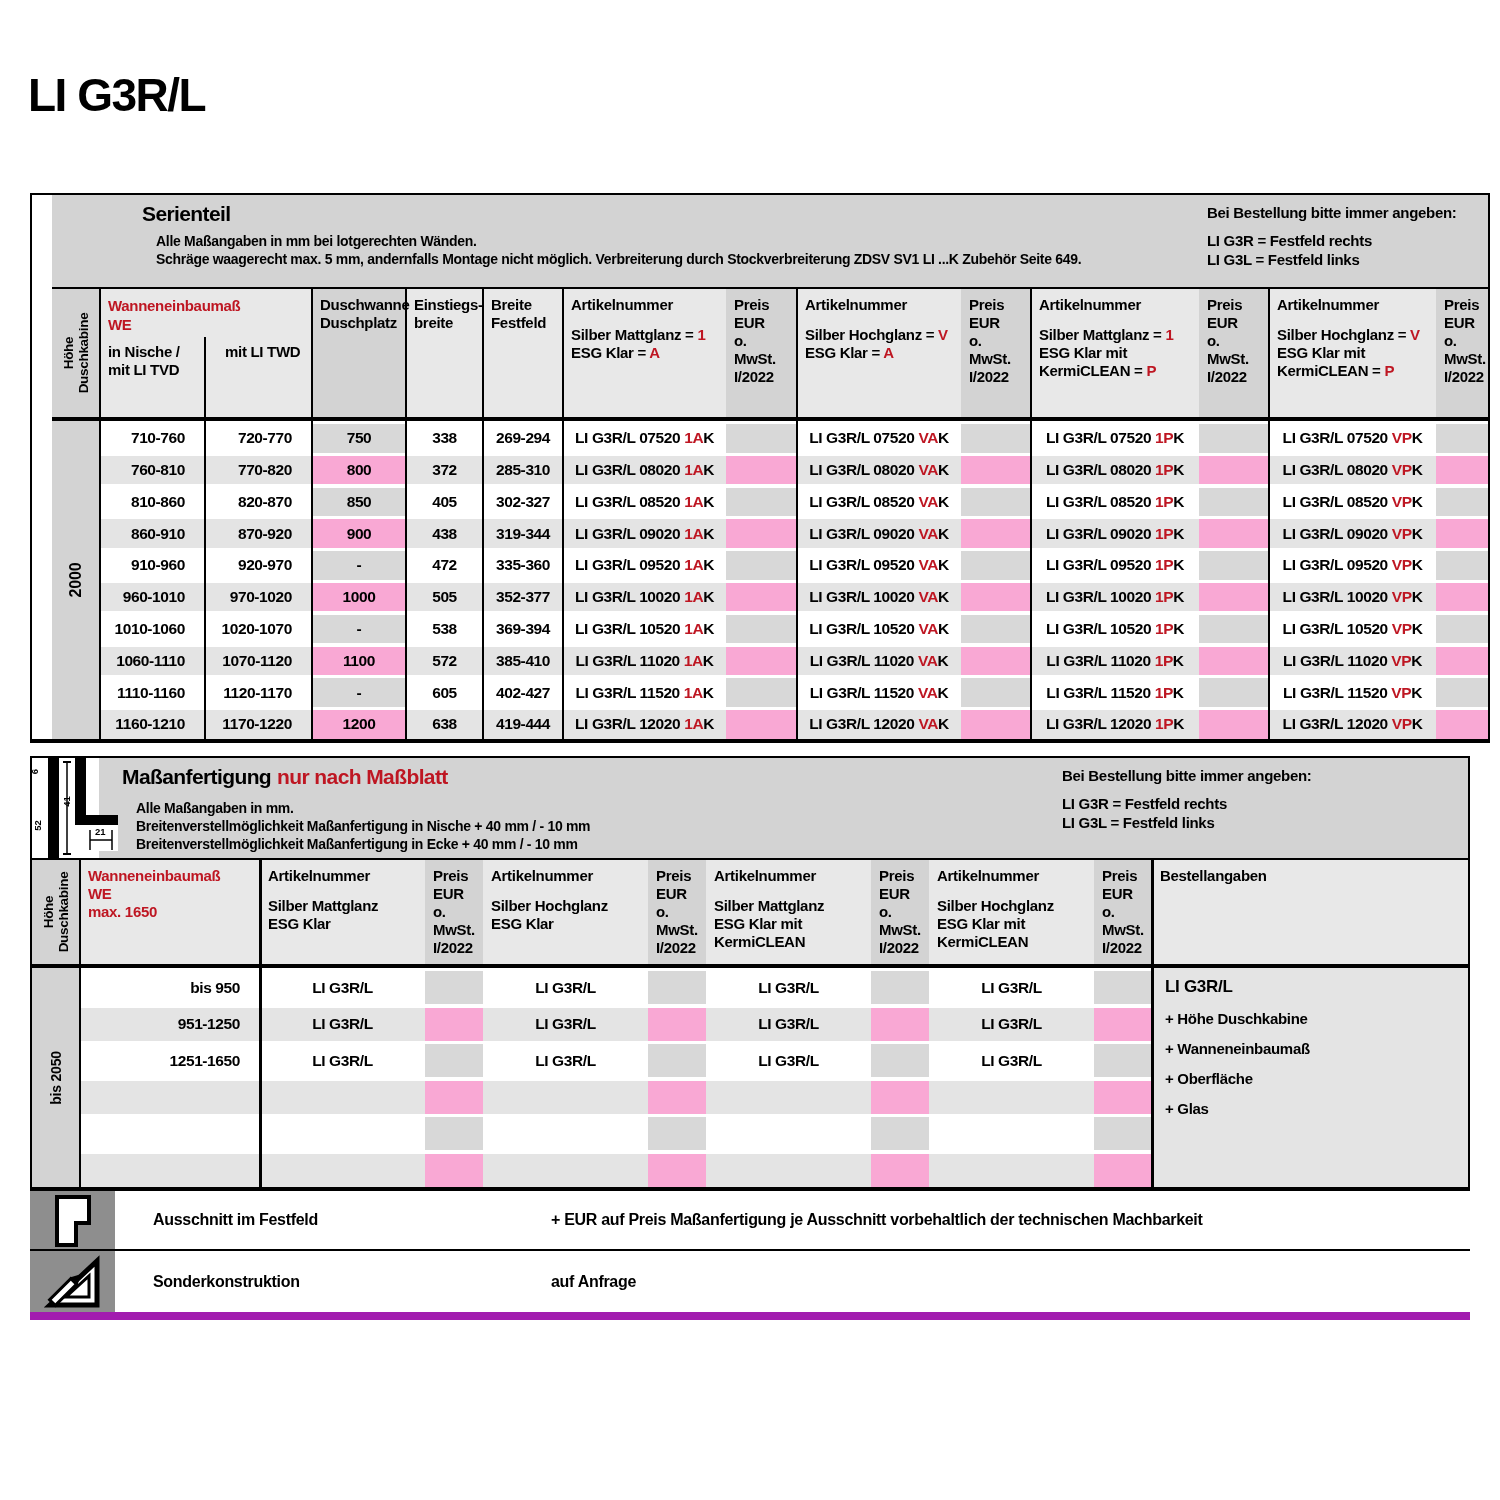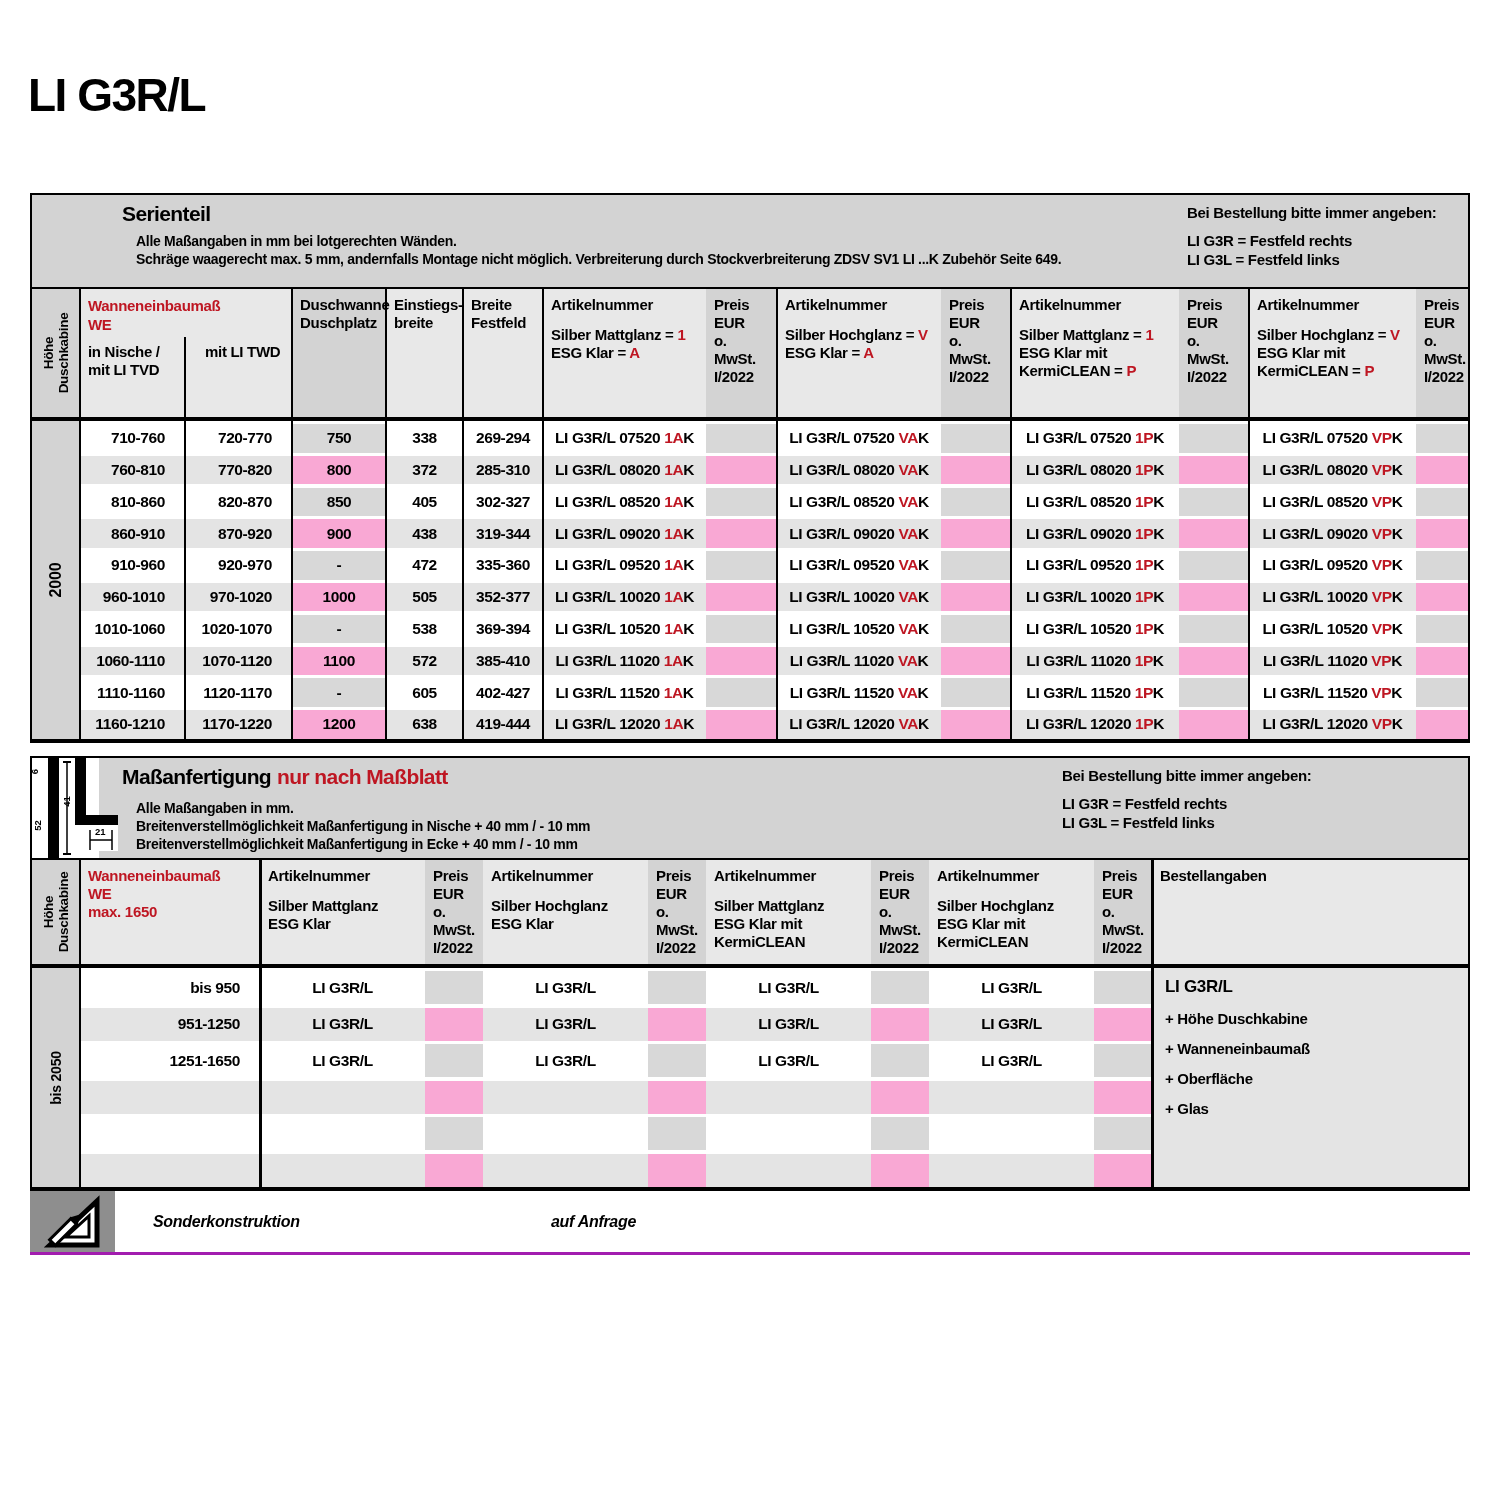--- a/index.html
+++ b/index.html
@@ -1,21 +1,21 @@
 <!DOCTYPE html>
 <html><head>
 <meta charset="utf-8">
 <style>
   html,body{margin:0;padding:0;background:#fff;}
   .page{position:relative;width:1500px;height:1500px;background:#fff;overflow:hidden;
         font-family:"Liberation Sans",sans-serif;font-weight:700;color:#000;letter-spacing:-0.3px;}
   h1{position:absolute;top:68px;left:28px;margin:0;font-size:46px;letter-spacing:-1.5px;}
 
   .tbl{position:absolute;left:30px;width:1436px;border:2px solid #000;border-bottom-width:4px;background:#fff;}
-  #t1{top:193px;}
+  #t1{top:193px;padding-left:20px;}
   #t2{top:756px;}
 
   .band{position:relative;background:#d3d3d3;}
   #t1 .band{height:92px;}
   #t2 .band{height:100px;}
   .band-title{position:absolute;top:7px;left:90px;font-size:21px;letter-spacing:-0.6px;}
   .band-title .red2{margin-left:6px;}
   .band-notes{position:absolute;left:104px;font-size:14px;line-height:18px;}
   #t1 .band-notes{top:37px;}
   #t2 .band-notes{top:41px;}
@@ -66,21 +66,21 @@
   .bestell-cell{width:316px;background:#e4e4e4;padding:9px 0 0 13px;box-sizing:border-box;}
   .bestell-title{font-size:17px;}
   .bestell-item{font-size:15px;margin-top:13px;}
 
   .drawbox{position:absolute;left:0;top:0;width:67px;height:100px;background:#ffffff;}
   .dim{position:absolute;font-size:9.5px;letter-spacing:0;}
   .dimrot{transform:rotate(-90deg);}
 
   #footer{position:absolute;left:30px;top:1191px;width:1440px;}
   .frow{display:flex;align-items:center;border-bottom:2.5px solid #000;height:58px;}
-  .frow.last{height:61px;border-bottom:3px solid #a21caf;font-style:italic;}
+  .frow.last{height:61px;border-bottom:8px solid #a21caf;}
   .ficon{width:85px;align-self:stretch;background:#8e8e8e;display:flex;align-items:center;justify-content:center;}
   .flabel{margin-left:38px;width:398px;font-size:16px;}
   .fvalue{font-size:16px;}
 </style>
 </head>
 <body>
 
 <div class="page">
 
   <h1>LI G3R/L</h1>
@@ -699,20 +699,29 @@
           </div>
       </div>
 
       <div class="vline thin" style="left:47px"></div>
       <div class="vline thick" style="left:227px"></div>
       <div class="vline thick" style="left:1119px"></div>
     </div>
   </div>
 
   <div id="footer">
+    <div class="frow">
+      <div class="ficon">
+        <svg width="56" height="56" viewBox="0 0 56 56">
+          <path d="M12 5 h32 v26 h-13 v22 h-19 z" fill="#fff" stroke="#000" stroke-width="4" stroke-linejoin="miter"></path>
+        </svg>
+      </div>
+      <div class="flabel">Ausschnitt im Festfeld</div>
+      <div class="fvalue">+ EUR  auf Preis Maßanfertigung je Ausschnitt vorbehaltlich der technischen Machbarkeit</div>
+    </div>
     <div class="frow last">
       <div class="ficon">
         <svg width="58" height="58" viewBox="0 0 58 58">
           <path d="M6 52 L53 52 L53 8 Z" fill="#fff" stroke="#000" stroke-width="5" stroke-linejoin="miter"></path>
           <path d="M22 44 L45 44 L45 23 Z" fill="#fff" stroke="#000" stroke-width="3"></path>
           <g transform="rotate(-45 24 34)">
             <rect x="2" y="30" width="30" height="8" fill="#fff" stroke="#000" stroke-width="3"></rect>
             <path d="M32 28.5 L42 34 L32 39.5 Z" fill="#000"></path>
           </g>
         </svg>

